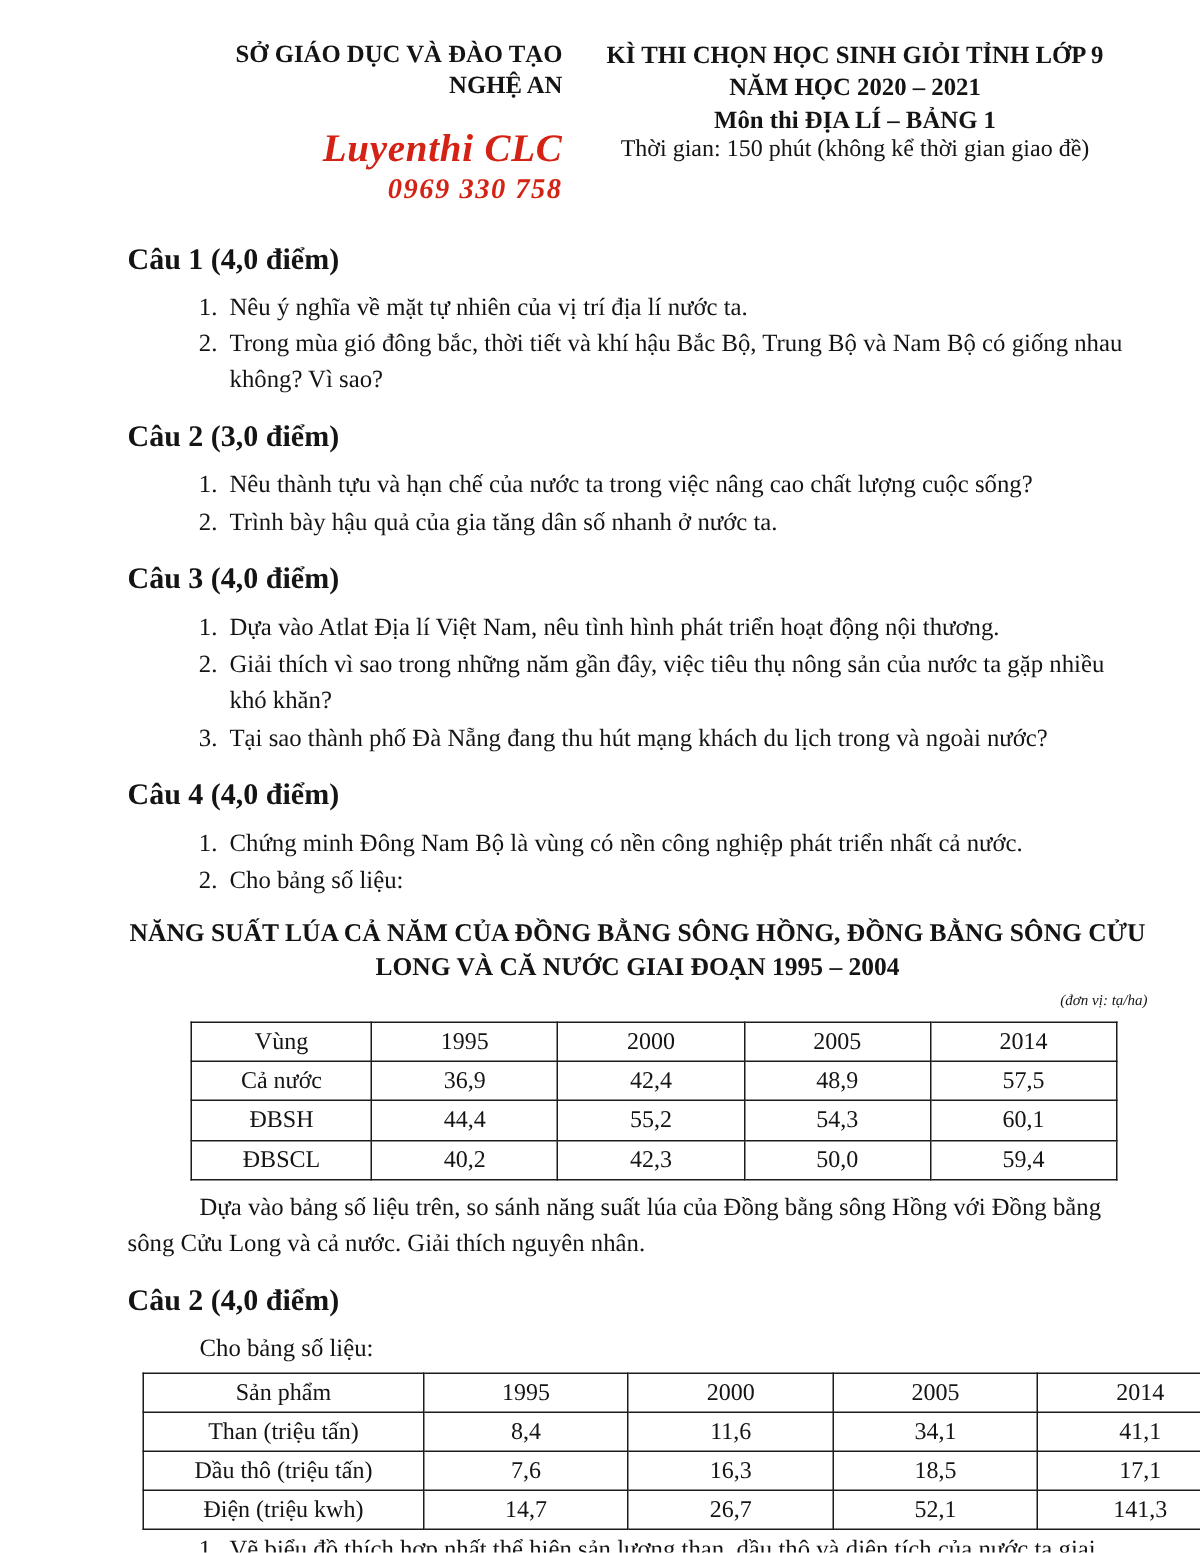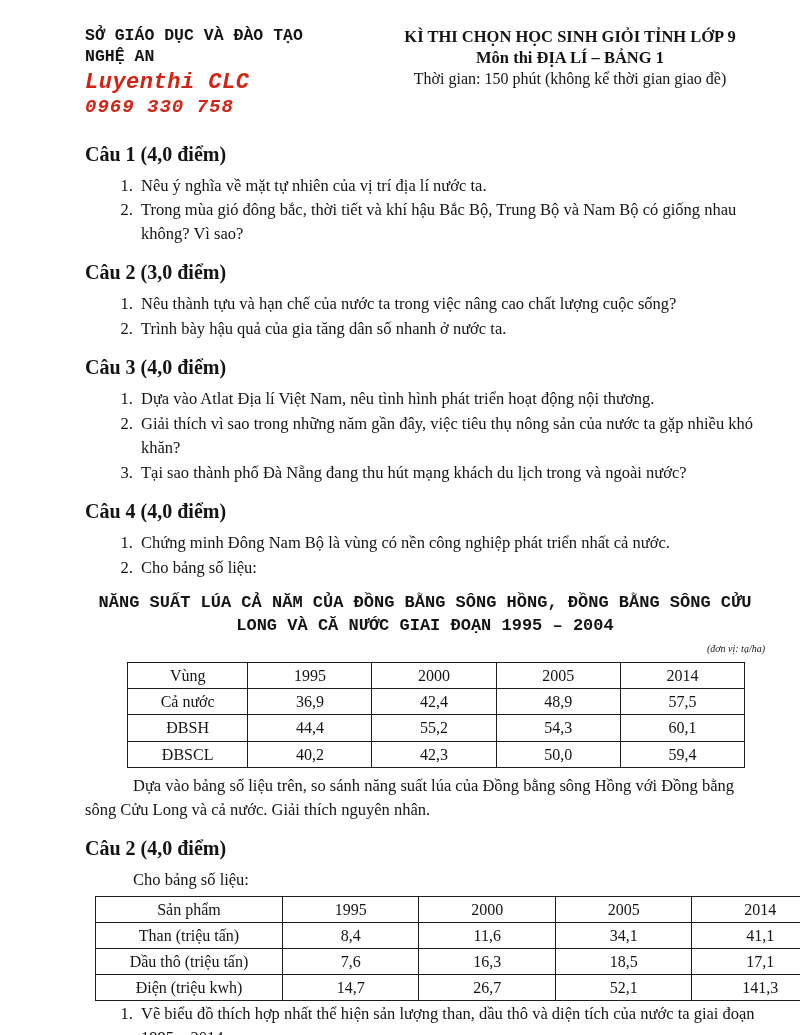--- a/index.html
+++ b/index.html
@@ -10,46 +10,46 @@
     color: #141414;
     font-family: "Liberation Serif", "DejaVu Serif", serif;
     font-size: 16.5px;
     line-height: 1.45;
     padding: 26px 35px 0 85px;
     overflow: hidden;
   }
 
   
   .doc-header { display: flex; align-items: flex-start; margin-bottom: 20px; }
-  .org-block { flex: 0 0 290px; text-align: left; line-height: 1.25; font-family: Liberation Mono, monospace; }
+  .org-block { flex: 0 0 290px; text-align: right; line-height: 1.25; }
   .org-line { font-weight: bold; font-size: 16.5px; }
   .brand-logo {
     color: #d42315; font-weight: bold; font-style: italic;
-    font-size: 22px; letter-spacing: 0.5px; margin-top: 2px;
+    font-size: 26px; letter-spacing: 0.5px; margin-top: 16px;
   }
   .brand-phone {
     color: #d42315; font-weight: bold; font-style: italic;
     font-size: 19px; letter-spacing: 1px; margin-top: -1px;
   }
   .exam-block { flex: 1 1 auto; text-align: center; line-height: 1.3; }
   .exam-line-bold { font-weight: bold; font-size: 16.5px; }
   .exam-line-normal { font-size: 16px; }
 
   
   .question { margin-top: 12px; }
   .q-heading { font-weight: bold; font-size: 20px; margin: 10px 0 5px 0; }
   ol.q-list { margin: 0; padding: 0 0 0 52px; }
-  ol.q-list li { margin: 1px 0; padding-left: 4px; }
+  ol.q-list li { margin: 1px 12px; padding-left: 4px; }
 
   .indent-para { text-indent: 48px; margin: 4px 0; }
 
   
   .table-title {
     font-weight: bold; font-size: 17px; text-align: center;
-    margin: 12px 0 4px 0; line-height: 1.35; font-family: Liberation Mono, monospace;
+    margin: 12px 0 4px 0; line-height: 1.35;
   }
   .unit-note { text-align: right; font-style: italic; font-size: 10px; margin: 2px 0 6px 0; }
 
   table.data-table { border-collapse: collapse; table-layout: fixed; margin-top: 4px; }
   table.data-table td {
     border: 1.4px solid #1c1c1c;
     text-align: center;
     font-size: 16px;
     padding: 1px 4px;
     height: 24px;
@@ -66,20 +66,21 @@
 
 <div class="doc-header">
   <div class="org-block">
     <div class="org-line">SỞ GIÁO DỤC VÀ ĐÀO TẠO</div>
     <div class="org-line">NGHỆ AN</div>
     <div class="brand-logo">Luyenthi CLC</div>
     <div class="brand-phone">0969 330 758</div>
   </div>
   <div class="exam-block">
     <div class="exam-line-bold">KÌ THI CHỌN HỌC SINH GIỎI TỈNH LỚP 9</div>
+    <div class="exam-line-bold">NĂM HỌC 2020 – 2021</div>
     <div class="exam-line-bold">Môn thi ĐỊA LÍ – BẢNG 1</div>
     <div class="exam-line-normal">Thời gian: 150 phút (không kể thời gian giao đề)</div>
   </div>
 </div>
 
 <div class="question">
   <div class="q-heading">Câu 1 (4,0 điểm)</div>
   <ol class="q-list">
     <li>Nêu ý nghĩa về mặt tự nhiên của vị trí địa lí nước ta.</li>
     <li>Trong mùa gió đông bắc, thời tiết và khí hậu Bắc Bộ, Trung Bộ và Nam Bộ có giống nhau không? Vì sao?</li>

